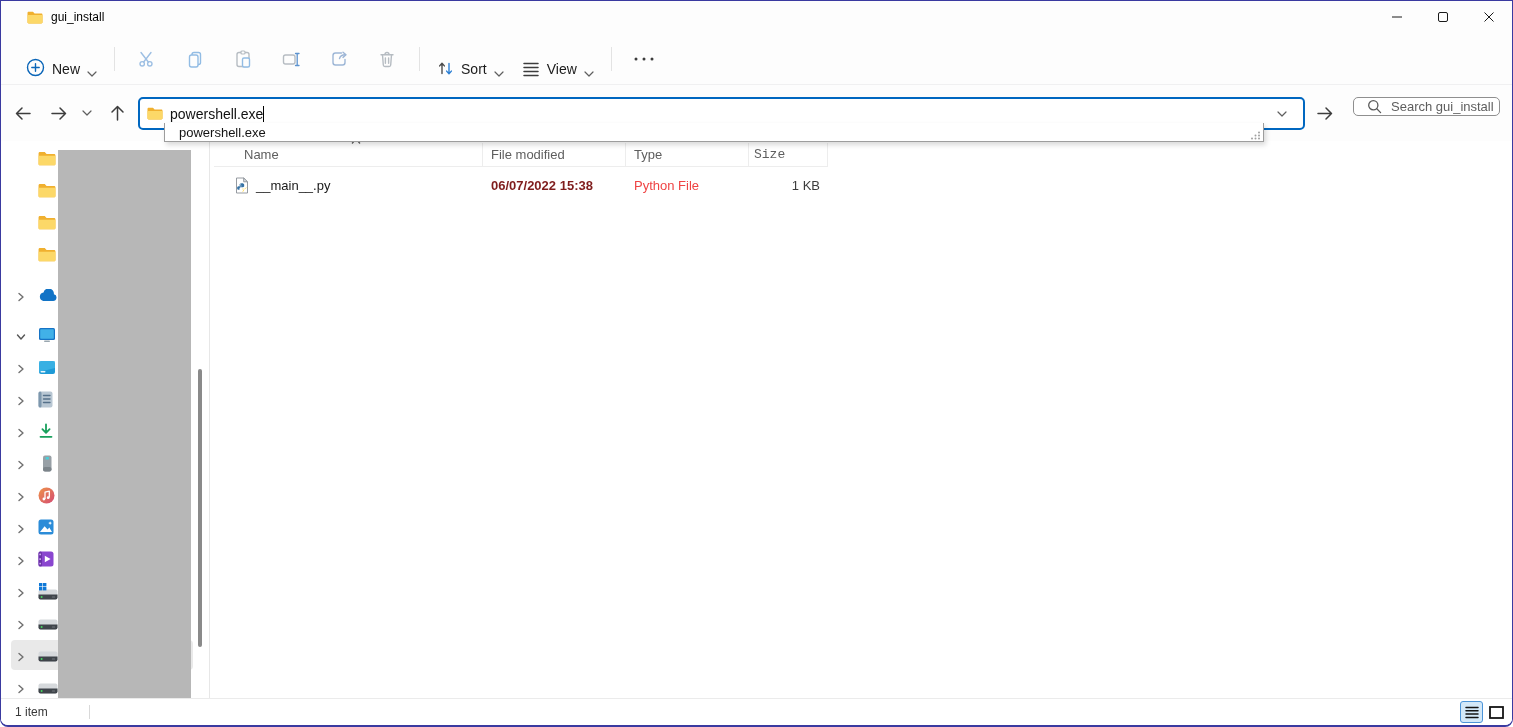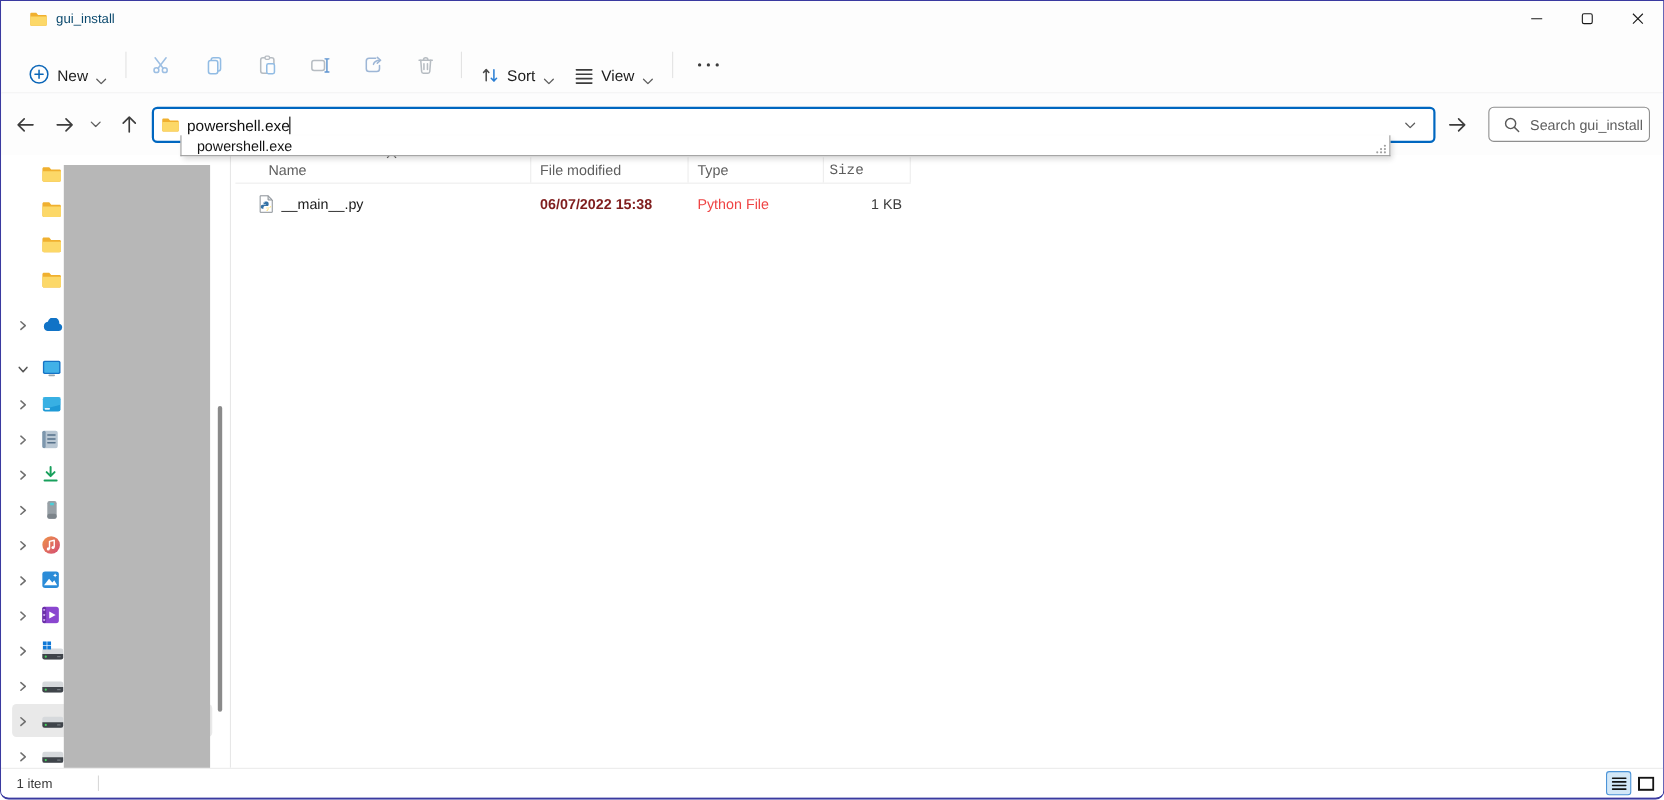--- a/index.html
+++ b/index.html
@@ -6,21 +6,21 @@
   html,body { width:1513px; height:727px; background:#ffffff; }
   body { font-family:"Liberation Sans","DejaVu Sans",sans-serif; }
   .window {
     position:relative; width:1513px; height:727px; background:#fff;
     border:1px solid #3a3aa0; border-bottom-width:2px;
     border-radius:0 0 8px 8px; overflow:hidden;
   }
   
   .titlebar { position:absolute; top:0; left:0; right:0; height:32px; background:#fdfdfd; display:flex; align-items:center; }
   .titlebar .appicon { margin-left:26px; width:16px; height:13px; }
-  .titlebar .title { margin-left:8px; font-size:12px; color:#0c4a6e; }
+  .titlebar .title { margin-left:8px; font-size:12px; color:#000000; }
   .wincontrols { position:absolute; right:0; top:0; height:32px; display:flex; }
   .wincontrols .wcbtn { width:46px; height:32px; display:flex; align-items:center; justify-content:center; }
   
   .toolbar { position:absolute; top:32px; left:0; right:0; height:52px; background:#fdfdfd;
              border-bottom:1px solid #f0f0f1; display:flex; align-items:center; }
   .tbtn { display:flex; align-items:flex-end; gap:7px; height:36px; padding:0 9px; border-radius:4px; }
   .tbtn .lbl { font-size:14px; color:#1b1b1b; }
   .new-btn { margin-left:16px; }
   .tsep { width:1px; height:24px; background:#e3e3e3; margin:0 8px; }
   .icobtn { width:40px; height:36px; display:flex; align-items:center; justify-content:center; margin:0 4px; }
@@ -31,21 +31,21 @@
     position:absolute; left:137px; top:12px; width:1167px; height:33px;
     background:#fff; border:2px solid #0067c0; border-radius:5px;
     display:flex; align-items:center;
   }
   .addressbar .fico { margin-left:7px; width:16px; height:13px; }
   .addressbar .atext { margin-left:7px; font-size:14px; color:#111; white-space:pre; }
   .caret { display:inline-block; width:1px; height:16px; background:#000; vertical-align:-3px; }
   .addr-chevron { position:absolute; right:12px; top:6px; width:18px; height:18px; display:flex; align-items:center; justify-content:center; }
   .go-btn { left:1310px; }
   .searchbox {
-    position:absolute; left:1352px; top:12px; width:147px; height:32px;
+    position:absolute; left:1352px; top:12px; width:147px; height:19px;
     border:1px solid #8f8f8f; border-radius:5px; background:#fff;
     display:flex; align-items:center;
   }
   .searchbox svg { margin-left:13px; flex:0 0 auto; }
   .searchbox input { border:0; outline:0; background:transparent; margin-left:9px; width:112px;
     font-family:inherit; font-size:13px; color:#5e5e5e; }
   .searchbox input::placeholder { color:#5e5e5e; opacity:1; }
   
   .dropdown {
     position:absolute; left:163px; top:122px; width:1100px; height:19px;

